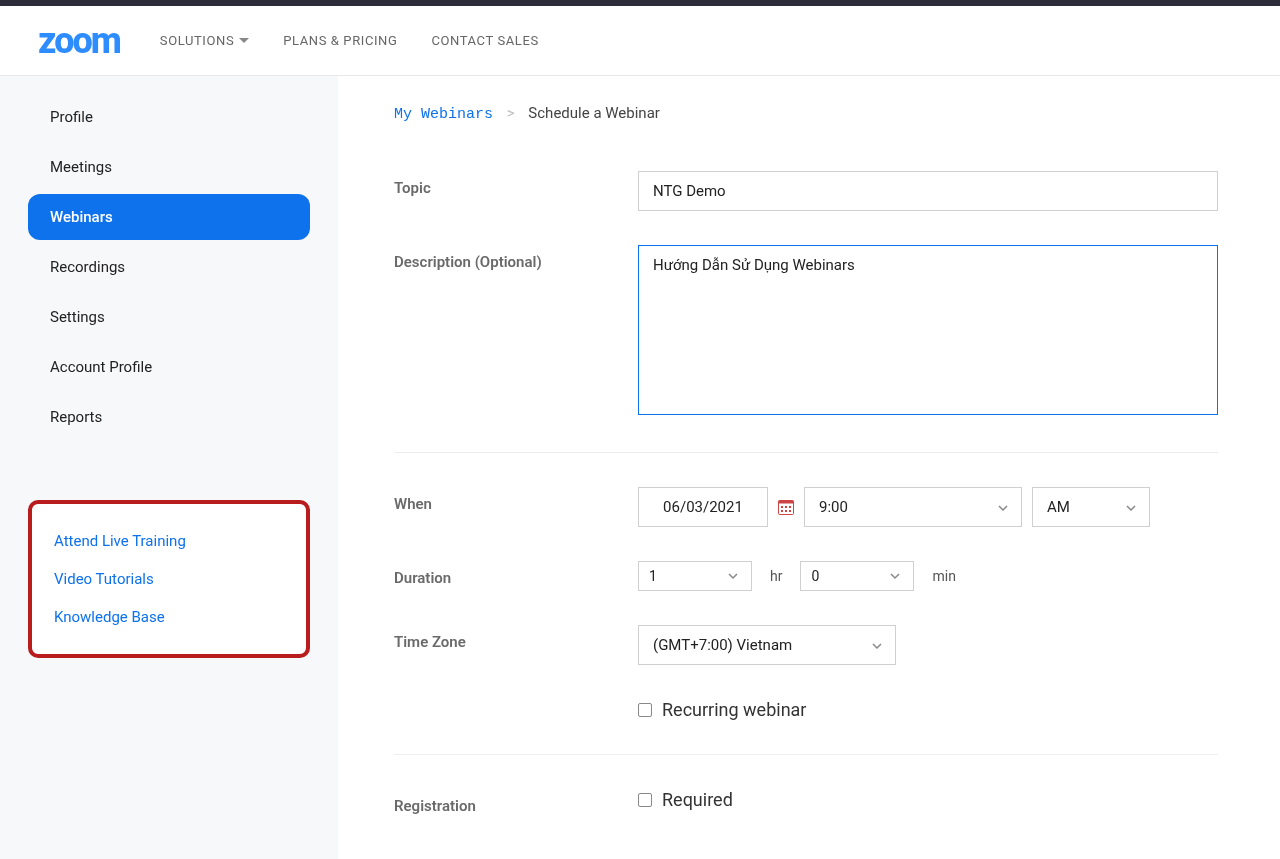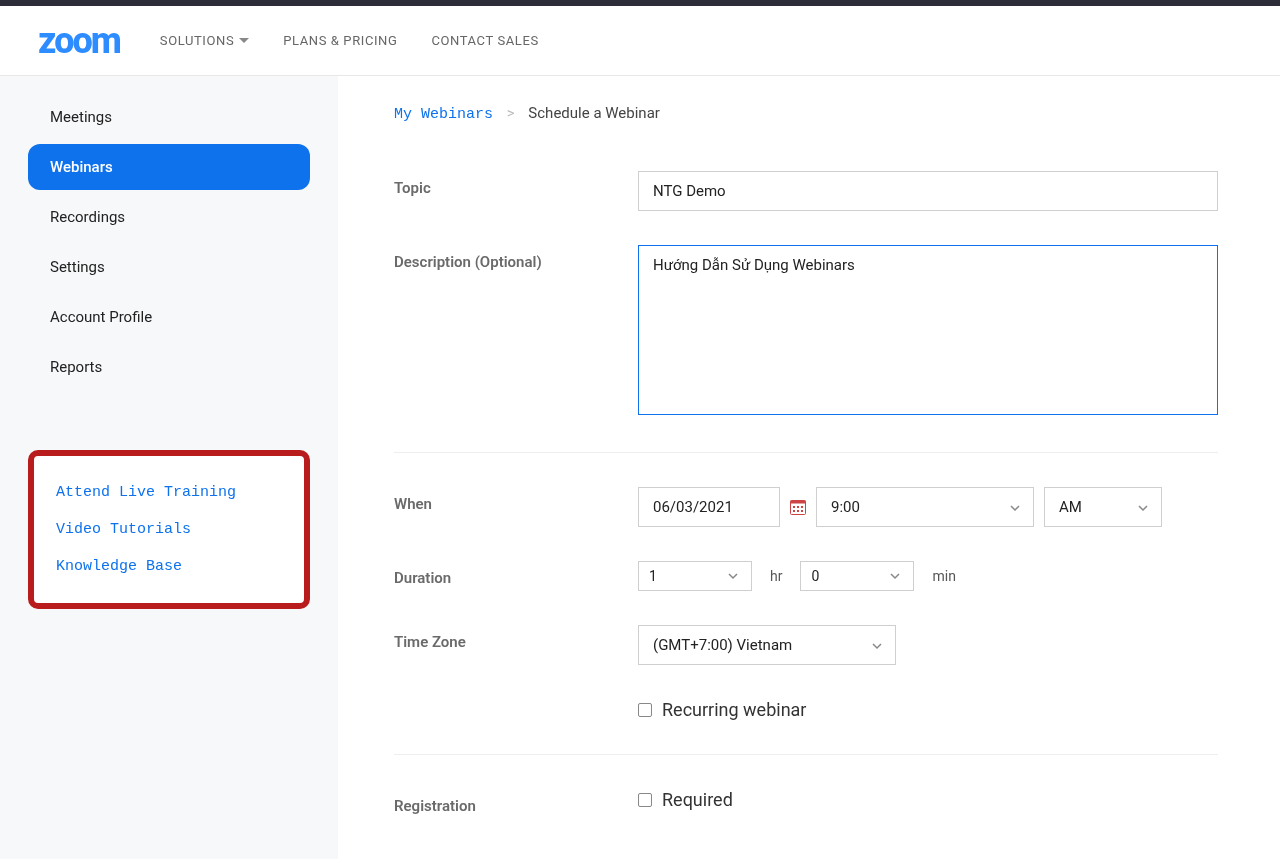--- a/index.html
+++ b/index.html
@@ -60,25 +60,24 @@
     margin-bottom: 4px;
     cursor: pointer;
   }
   .side-item.active {
     background: #0e72ed;
     color: #fff;
     font-weight: 500;
   }
   .help-box {
     background: #fff;
-    border: 6px solid #b91c1c;
+    border: 4px solid #b91c1c;
     border-radius: 10px;
     margin-top: 60px;
     padding: 18px 22px;
-    font-family: Liberation Mono, monospace;
   }
   .help-link {
     display: block;
     color: #0e72ed;
     font-size: 15px;
     padding: 10px 0;
     cursor: pointer;
   }
   .content {
     flex: 1;
@@ -118,21 +117,21 @@
   .text-input { width: 100%; }
   .text-area {
     width: 100%;
     height: 170px;
     resize: none;
     border-color: #0e72ed;
     outline: none;
   }
   .hr { border: none; border-top: 1px solid #eee; margin: 24px 0 34px 0; }
   .inline-group { display: flex; align-items: center; gap: 10px; flex-wrap: wrap; }
-  .date-input { width: 142px; }
+  .date-input { width: 130px; text-align: center; }
   .cal-icon {
     width: 16px; height: 16px; display: inline-block;
   }
   .select-box {
     display: inline-flex;
     align-items: center;
     justify-content: space-between;
     cursor: pointer;
     padding-right: 10px;
     gap: 10px;
@@ -168,20 +167,21 @@
         </svg>
     </span>
   </div>
   <div class="nav-item">PLANS &amp; PRICING</div>
   <div class="nav-item">CONTACT SALES</div>
 </header>
 
 <div class="page">
   <aside class="sidebar">
     <ul class="side-list">
+      <li class="side-item">Profile</li>
       <li class="side-item">Meetings</li>
       <li class="side-item active">Webinars</li>
       <li class="side-item">Recordings</li>
       <li class="side-item">Settings</li>
       <li class="side-item">Account Profile</li>
       <li class="side-item">Reports</li>
     </ul>
     <div class="help-box">
       <a class="help-link">Attend Live Training</a>
       <a class="help-link">Video Tutorials</a>

